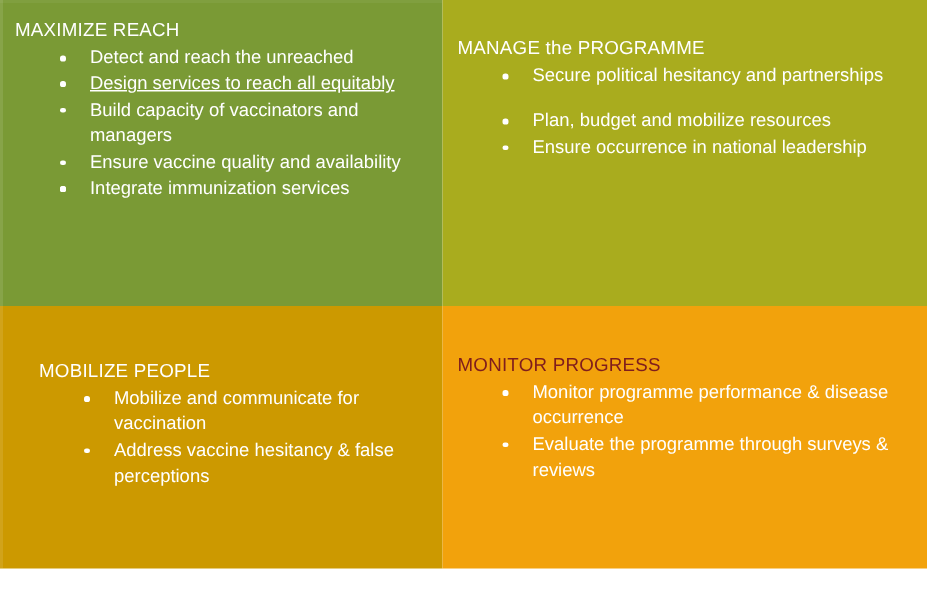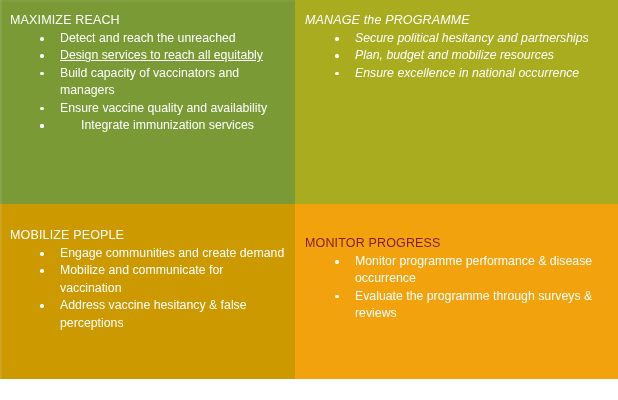--- a/index.html
+++ b/index.html
@@ -33,22 +33,22 @@
   }
 
   .quad-inner {
     position: absolute;
     left: 0;
     right: 0;
     top: 0;
   }
 
   .quad.q-tl .quad-inner { padding: 13px 10px 0 10px; }
-  .quad.q-tr .quad-inner { padding: 13px 10px 0 10px; font-style: italic; }
-  .quad.q-bl .quad-inner { padding: 24px 10px 0 10px; }
+  .quad.q-tr .quad-inner { padding: 25px 10px 0 10px; }
+  .quad.q-bl .quad-inner { padding: 36px 10px 0 10px; margin-left: 16px; }
   .quad.q-br .quad-inner { padding: 32px 10px 0 10px; }
 
   .quad-title {
     color: #ffffff;
     font-size: 12.5px;
     line-height: 15px;
     letter-spacing: 0.15px;
     margin: 0 0 2px 0;
     white-space: nowrap;
   }
@@ -115,54 +115,50 @@
         </li>
         <li>
           <span class="bullet-dot" style="background: rgb(255, 255, 255);"></span>
           <span class="li-text" style="color: rgb(255, 255, 255);">Ensure vaccine quality and availability</span>
         </li>
         <li>
           <span class="bullet-dot" style="background: rgb(255, 255, 255);"></span>
         </li>
         <li>
           <span class="bullet-dot" style="background: rgb(255, 255, 255);"></span>
-          <span class="li-text" style="color: rgb(255, 255, 255); margin-left: 21px;">Integrate immunization services</span>
+          <span class="li-text" style="color: rgb(255, 255, 255);">Integrate immunization services</span>
         </li>
       </ul>
     </div>
   </div>
 
   <div class="quad q-tr" style="background: rgb(169, 172, 30);">
     <div class="quad-inner">
       <div class="quad-title" style="color: rgb(255, 255, 255);">MANAGE the PROGRAMME</div>
       <ul class="bullets">
         <li>
           <span class="bullet-dot" style="background: rgb(255, 255, 255);"></span>
           <span class="li-text" style="color: rgb(255, 255, 255);">Secure political hesitancy and partnerships</span>
         </li>
         <li>
           <span class="bullet-dot" style="background: rgb(255, 255, 255);"></span>
-          <span class="li-text" style="color: rgb(255, 255, 255);">Plan, budget and mobilize resources</span>
+          <span class="li-text" style="color: rgb(255, 255, 255); margin-top: 13px;">Plan, budget and mobilize resources</span>
         </li>
         <li>
           <span class="bullet-dot" style="background: rgb(255, 255, 255);"></span>
-          <span class="li-text" style="color: rgb(255, 255, 255);">Ensure excellence in national occurrence</span>
+          <span class="li-text" style="color: rgb(255, 255, 255);">Ensure occurrence in national leadership</span>
         </li>
       </ul>
     </div>
   </div>
 
   <div class="quad q-bl" style="background: rgb(204, 153, 0);">
     <div class="quad-inner">
       <div class="quad-title" style="color: rgb(255, 255, 255);">MOBILIZE PEOPLE</div>
       <ul class="bullets">
-        <li>
-          <span class="bullet-dot" style="background: rgb(255, 255, 255);"></span>
-          <span class="li-text" style="color: rgb(255, 255, 255);">Engage communities and create demand</span>
-        </li>
         <li>
           <span class="bullet-dot" style="background: rgb(255, 255, 255);"></span>
           <span class="li-text" style="color: rgb(255, 255, 255);">Mobilize and communicate for vaccination</span>
         </li>
         <li>
           <span class="bullet-dot" style="background: rgb(255, 255, 255);"></span>
           <span class="li-text" style="color: rgb(255, 255, 255);">Address vaccine hesitancy &amp; false perceptions</span>
         </li>
       </ul>
     </div>

